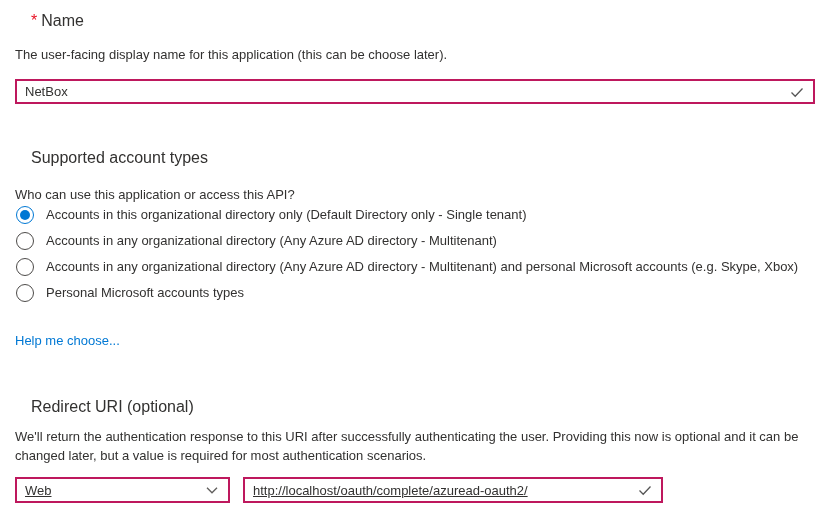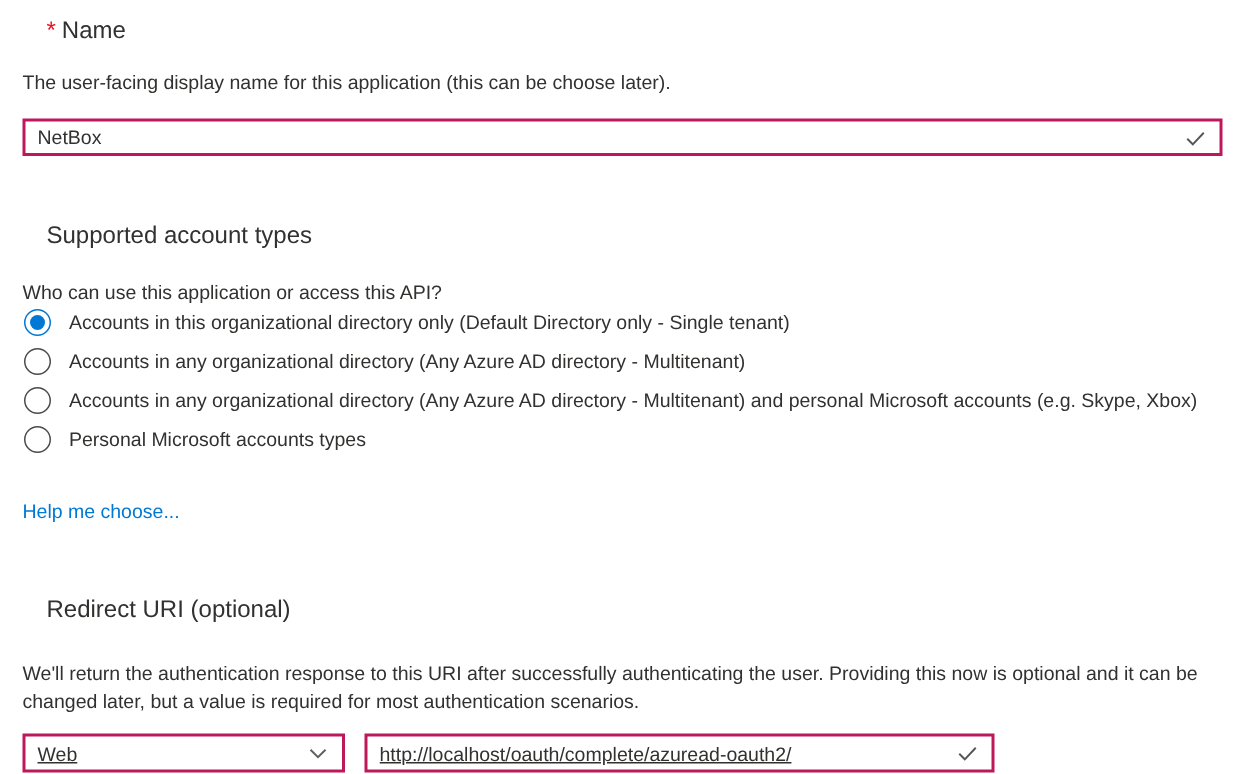--- a/index.html
+++ b/index.html
@@ -88,21 +88,21 @@
     display: inline-block;
     margin-top: 22px;
     font-size: 13px;
     line-height: 18px;
     color: #0078d4;
     text-decoration: none;
     cursor: pointer;
   }
 
   #ruri-title { margin-top: 46px; }
-  #ruri-desc  { margin-top: 21px; max-width: 806px; line-height: 19px; }
+  #ruri-desc  { margin-top: 9px; max-width: 806px; line-height: 19px; }
 
   .bottom-row {
     margin-top: 12px;
     display: flex;
     align-items: center;
     text-decoration: underline;
   }
   #platform-select {
     width: 215px;
     height: 26px;

